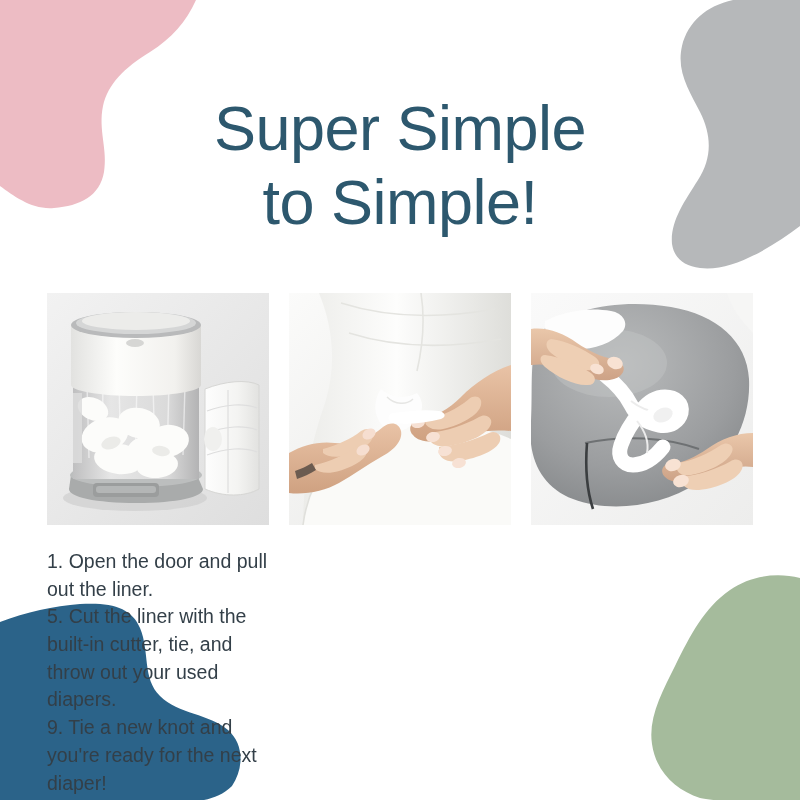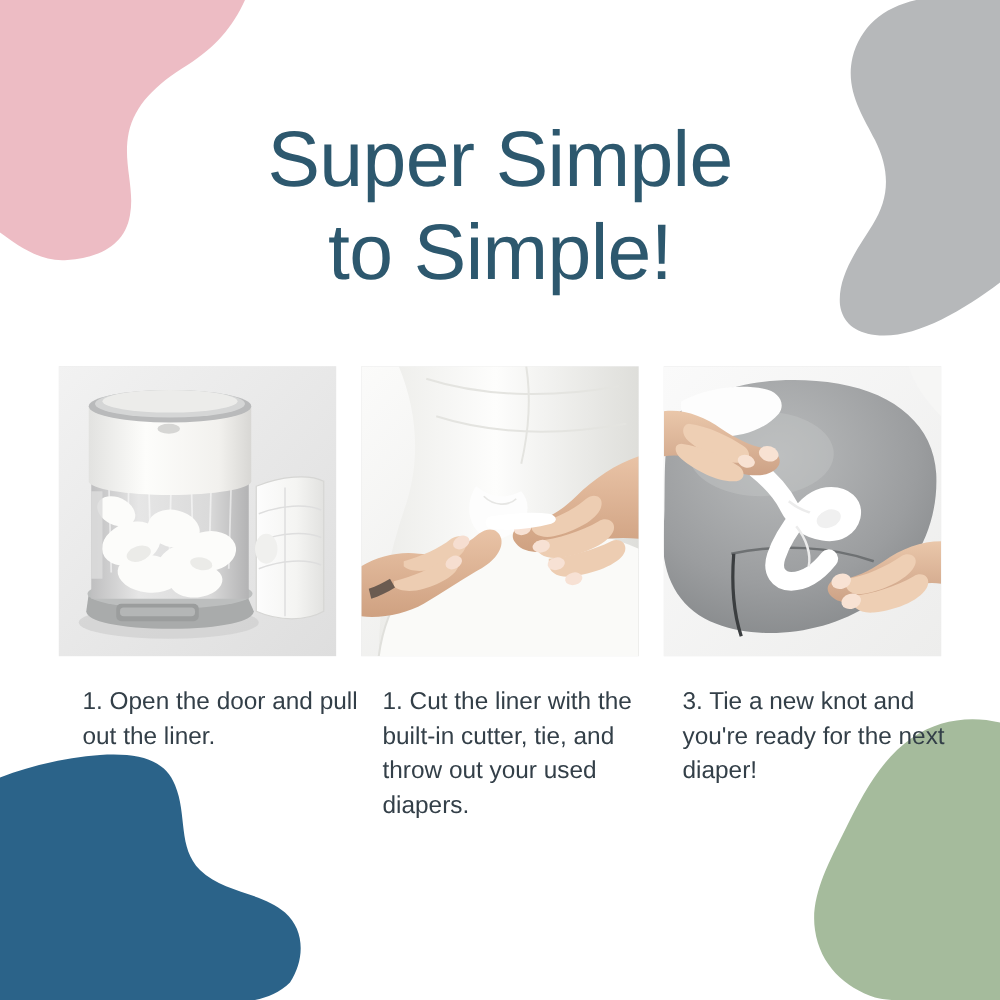--- a/index.html
+++ b/index.html
@@ -52,21 +52,22 @@
     background:#e9e9e9;
   }
   .photo-card svg { display:block; width:222px; height:232px; }
 
   
   .caption-row {
     position:absolute;
     left:47px; top:548px;
     width:740px;
     display:flex;
-    justify-content:center;
+    justify-content:flex-end;
+    flex-direction:column;
   }
   .caption {
     width:222px;
     margin-right:18px;
     color:#333f48;
     font-size:19.5px;
     line-height:1.42;
     font-weight:400;
   }
   .caption:last-child { margin-right:0; }
@@ -321,17 +322,17 @@
           <ellipse cx="150" cy="188" rx="8" ry="6" transform="rotate(-16 150 188)"></ellipse>
         </g>
 
         <path d="M196,0 L222,0 L222,40 C210,28 200,14 196,0 Z" fill="#f6f6f5"></path>
       </svg>
     </div>
   </div>
 
   <div class="caption-row">
     <p class="caption">1. Open the door and pull out the liner.</p>
-    <p class="caption">1. Cut the liner with the built-in cutter, tie, and throw out your used diapers.</p>
-    <p class="caption">3. Tie a new knot and you're ready for the next diaper!</p>
+    <p class="caption">5. Cut the liner with the built-in cutter, tie, and throw out your used diapers.</p>
+    <p class="caption">9. Tie a new knot and you're ready for the next diaper!</p>
   </div>
 
 </div>
 
 </body></html>

